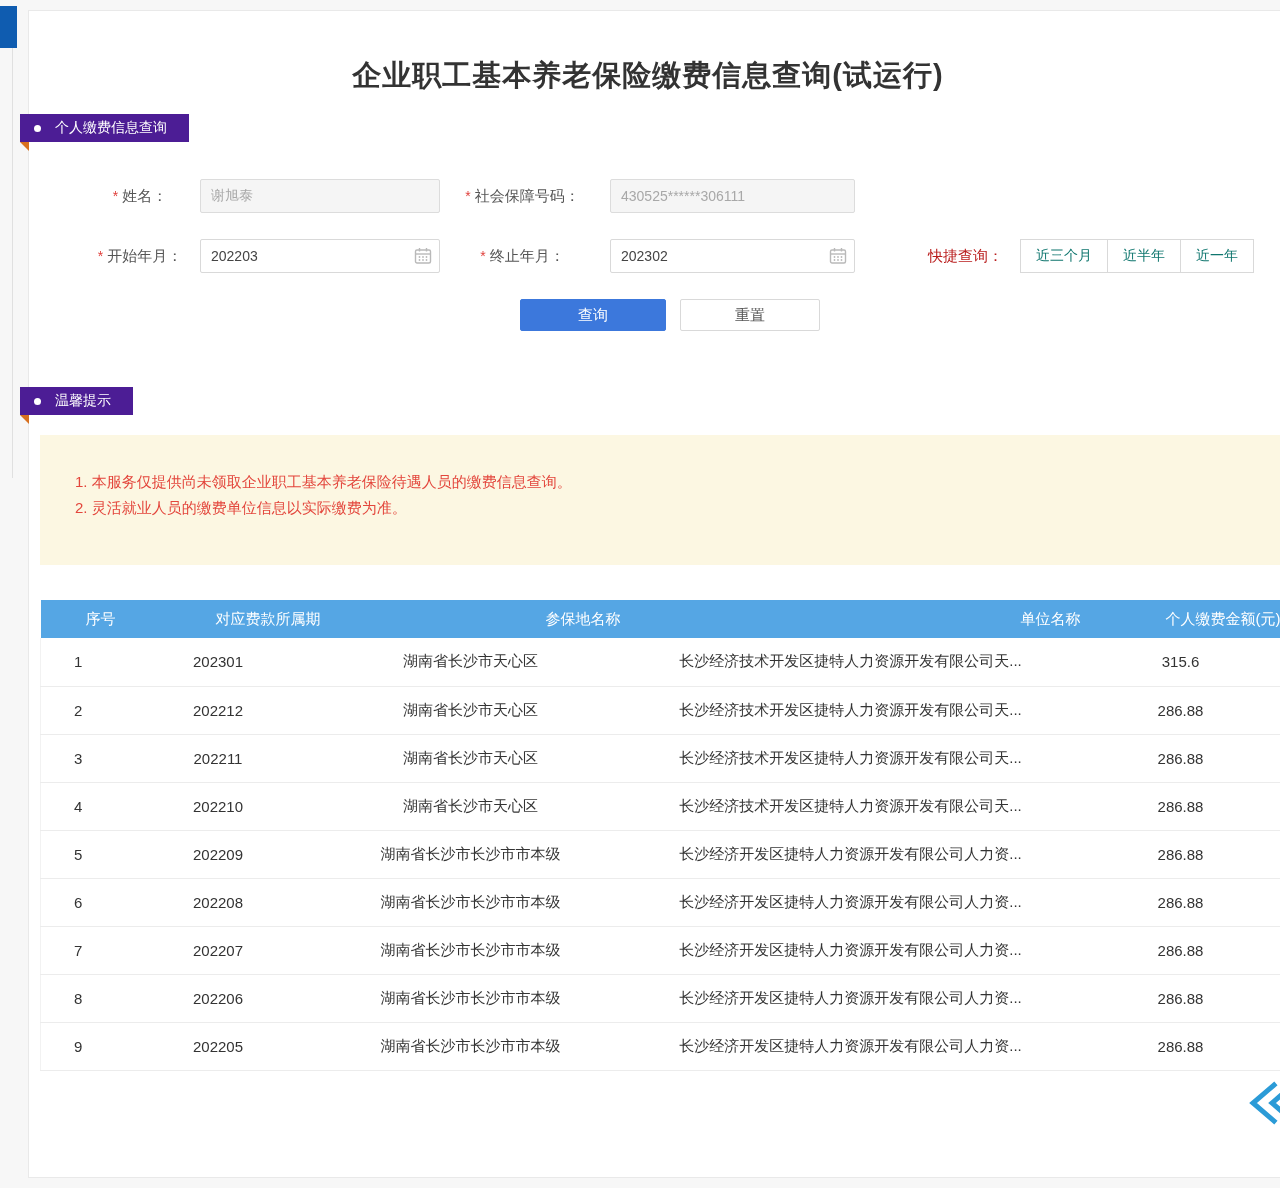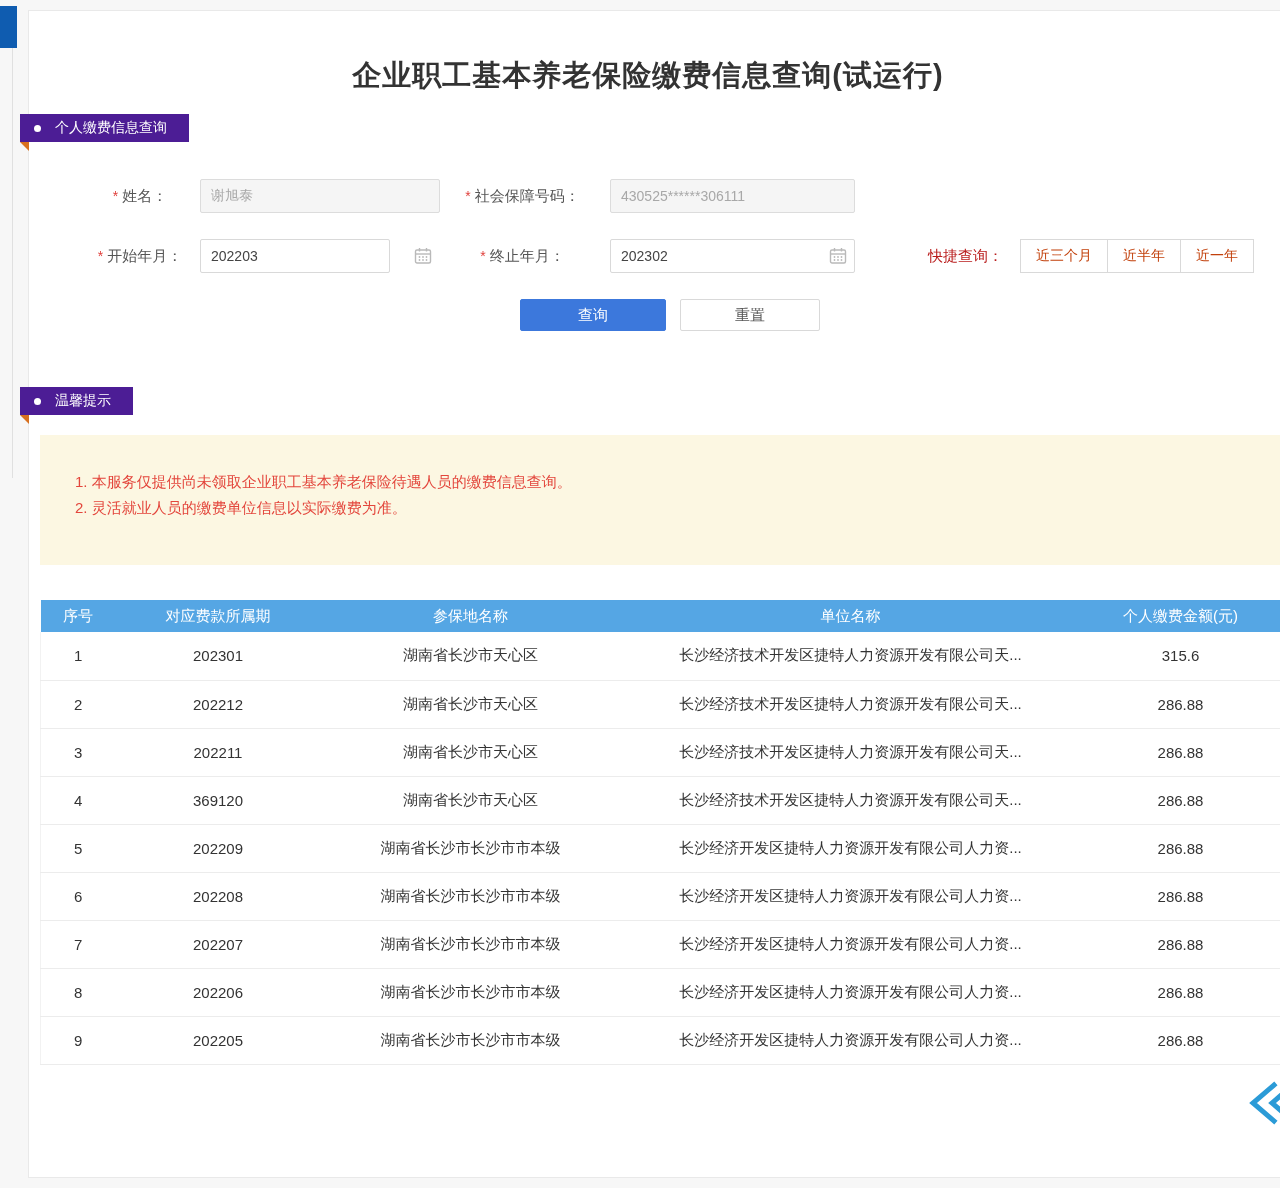--- a/index.html
+++ b/index.html
@@ -20,33 +20,33 @@
   .ribbon.r2 { top:387px; }
 
   .flabel { position:absolute; font-size:15px; color:#555; text-align:center; line-height:34px; white-space:nowrap; }
   .req { color:#e0403c; margin-right:4px; font-size:14px; }
   .tinput { position:absolute; height:34px; border:1px solid #d9d9d9; border-radius:2px; background:#fff; font-size:14px; color:#444; padding:0 30px 0 10px; font-family:"Liberation Sans","DejaVu Sans",sans-serif; outline:none; }
   .tinput.disabled { background:#f5f5f5; color:#a8a8a8; border-color:#dcdcdc; }
   .cal { position:absolute; width:18px; height:18px; }
 
   .quick-label { position:absolute; left:928px; top:239px; width:86px; font-size:15px; color:#b91c1c; line-height:34px; }
   .quick-group { position:absolute; left:1020px; top:239px; display:flex; }
-  .quick-group button { height:34px; padding:0 15px; background:#fff; border:1px solid #d9d9d9; font-size:14px; color:#c2410c; margin-left:-1px; cursor:pointer; font-family:Liberation Sans, sans-serif; }
+  .quick-group button { height:34px; padding:0 15px; background:#fff; border:1px solid #d9d9d9; font-size:14px; color:#0f766e; margin-left:-1px; cursor:pointer; font-family:Liberation Sans, sans-serif; }
   .quick-group button:first-child { margin-left:0; }
 
   .btn { position:absolute; top:299px; height:32px; border-radius:2px; font-size:15px; cursor:pointer; font-family:inherit; }
   .btn-query { left:520px; width:146px; background:#3c78dc; border:1px solid #3c78dc; color:#fff; }
   .btn-reset { left:680px; width:140px; background:#fff; border:1px solid #d9d9d9; color:#555; }
 
   .tips-box { position:absolute; left:40px; top:435px; width:1240px; height:130px; background:#fcf7e2; }
   .tips-box .tline { margin:0 0 0 35px; font-size:15px; color:#e3463c; line-height:26px; }
   .tips-box .tline:first-child { padding-top:34px; }
 
   .grid { position:absolute; left:40px; top:600px; width:1240px; border-collapse:collapse; table-layout:fixed; }
-  .grid th { background:#55a6e4; color:#fff; font-weight:normal; font-size:15px; height:32px; text-align:center; }
+  .grid th { background:#55a6e4; color:#fff; font-weight:normal; font-size:15px; height:38px; text-align:right; }
   .grid td { height:48px; text-align:center; font-size:15px; color:#333; border-bottom:1px solid #ececec; white-space:nowrap; overflow:hidden; }
   .grid tr td:first-child { border-left:1px solid #f2f2f2; }
 
   .pager-chevron { position:absolute; left:1246px; top:1078px; width:52px; height:50px; cursor:pointer; }
 </style>
 </head>
 <body>
 
 <div id="screen">
 
@@ -61,21 +61,21 @@
     <span>个人缴费信息查询</span>
   </div>
 
   <div class="flabel" style="left:85px; top:179px; width:110px;"><span class="req">*</span><span>姓名：</span></div>
   <input class="tinput disabled" style="left: 200px; top: 179px; width: 240px;" readonly="" value="谢旭泰">
 
   <div class="flabel" style="left:440px; top:179px; width:165px;"><span class="req">*</span><span>社会保障号码：</span></div>
   <input class="tinput disabled" style="left: 610px; top: 179px; width: 245px;" readonly="" value="430525******306111">
 
   <div class="flabel" style="left:85px; top:239px; width:110px;"><span class="req">*</span><span>开始年月：</span></div>
-  <input class="tinput" style="left: 200px; top: 239px; width: 190px;" value="202203">
+  <input class="tinput" style="left: 200px; top: 239px; width: 240px;" value="202203">
   <svg class="cal" style="left:414px; top:247px;" viewBox="0 0 18 18">
     <rect x="1.5" y="3" width="15" height="13" rx="1.5" fill="none" stroke="#b9b9b9" stroke-width="1.4"></rect>
     <line x1="1.5" y1="7" x2="16.5" y2="7" stroke="#b9b9b9" stroke-width="1.4"></line>
     <line x1="5.5" y1="1" x2="5.5" y2="4.5" stroke="#b9b9b9" stroke-width="1.4"></line>
     <line x1="12.5" y1="1" x2="12.5" y2="4.5" stroke="#b9b9b9" stroke-width="1.4"></line>
     <circle cx="5.5" cy="10" r="0.9" fill="#b9b9b9"></circle>
       <circle cx="9" cy="10" r="0.9" fill="#b9b9b9"></circle>
       <circle cx="12.5" cy="10" r="0.9" fill="#b9b9b9"></circle>
     <circle cx="5.5" cy="13" r="0.9" fill="#b9b9b9"></circle>
       <circle cx="9" cy="13" r="0.9" fill="#b9b9b9"></circle>
@@ -151,21 +151,21 @@
         </tr>
         <tr>
           <td>3</td>
           <td>202211</td>
           <td>湖南省长沙市天心区</td>
           <td>长沙经济技术开发区捷特人力资源开发有限公司天...</td>
           <td>286.88</td>
         </tr>
         <tr>
           <td>4</td>
-          <td>369120</td>
+          <td>202210</td>
           <td>湖南省长沙市天心区</td>
           <td>长沙经济技术开发区捷特人力资源开发有限公司天...</td>
           <td>286.88</td>
         </tr>
         <tr>
           <td>5</td>
           <td>202209</td>
           <td>湖南省长沙市长沙市市本级</td>
           <td>长沙经济开发区捷特人力资源开发有限公司人力资...</td>
           <td>286.88</td>

